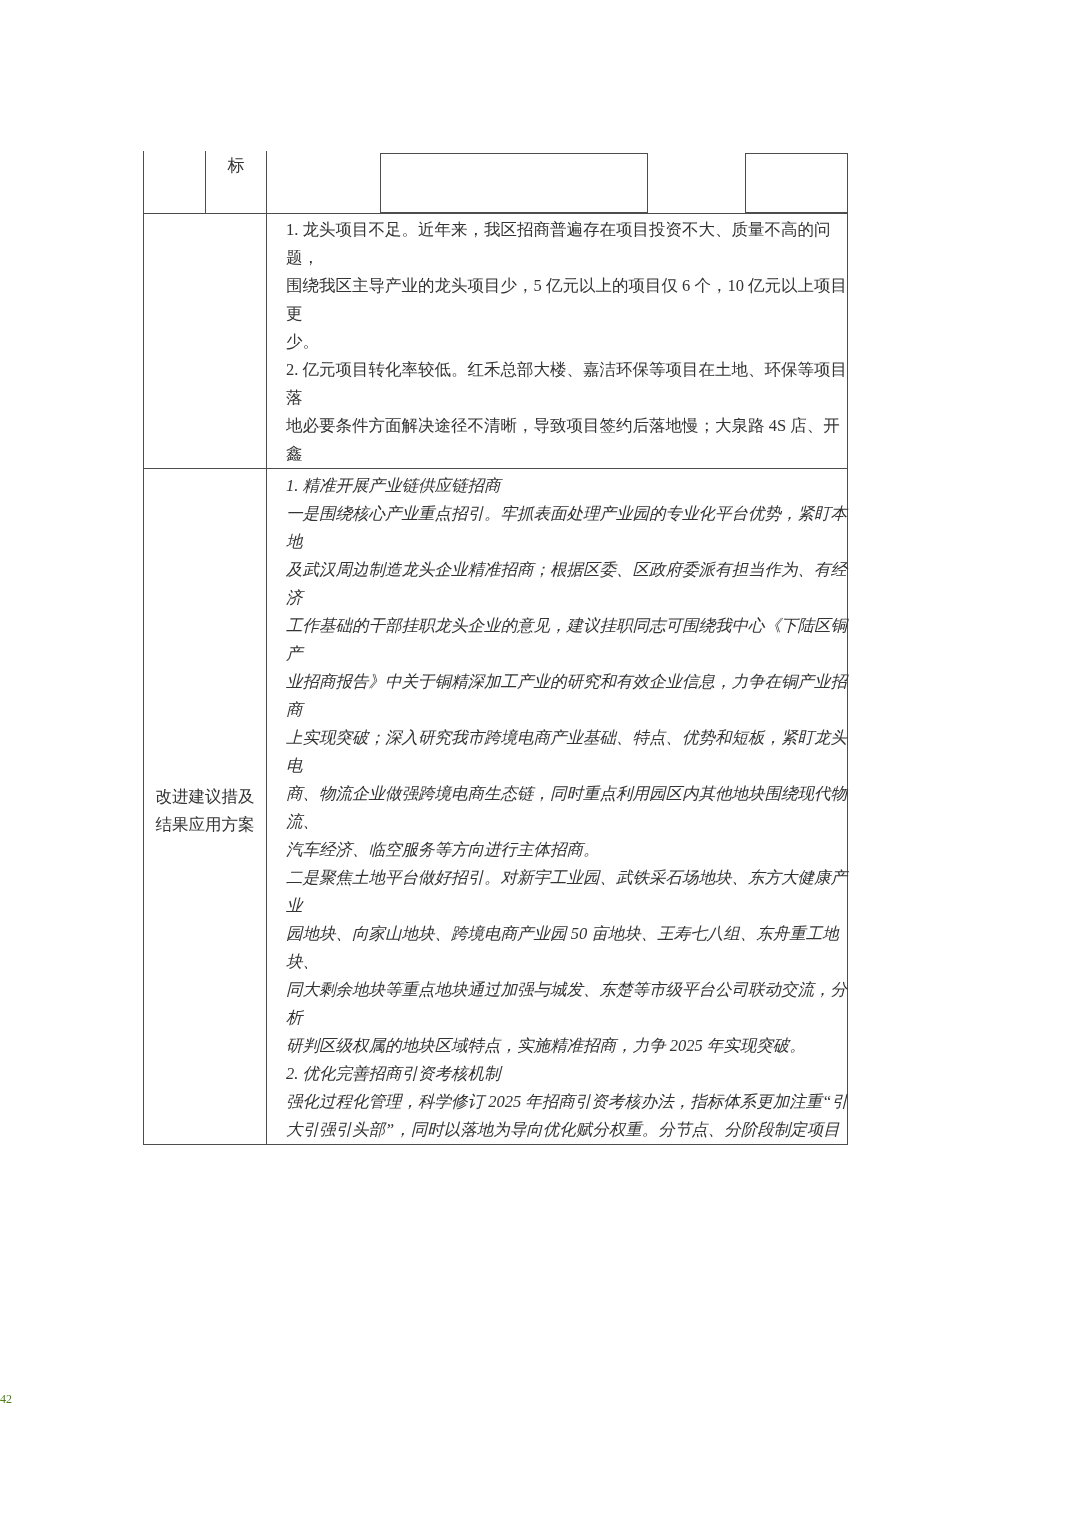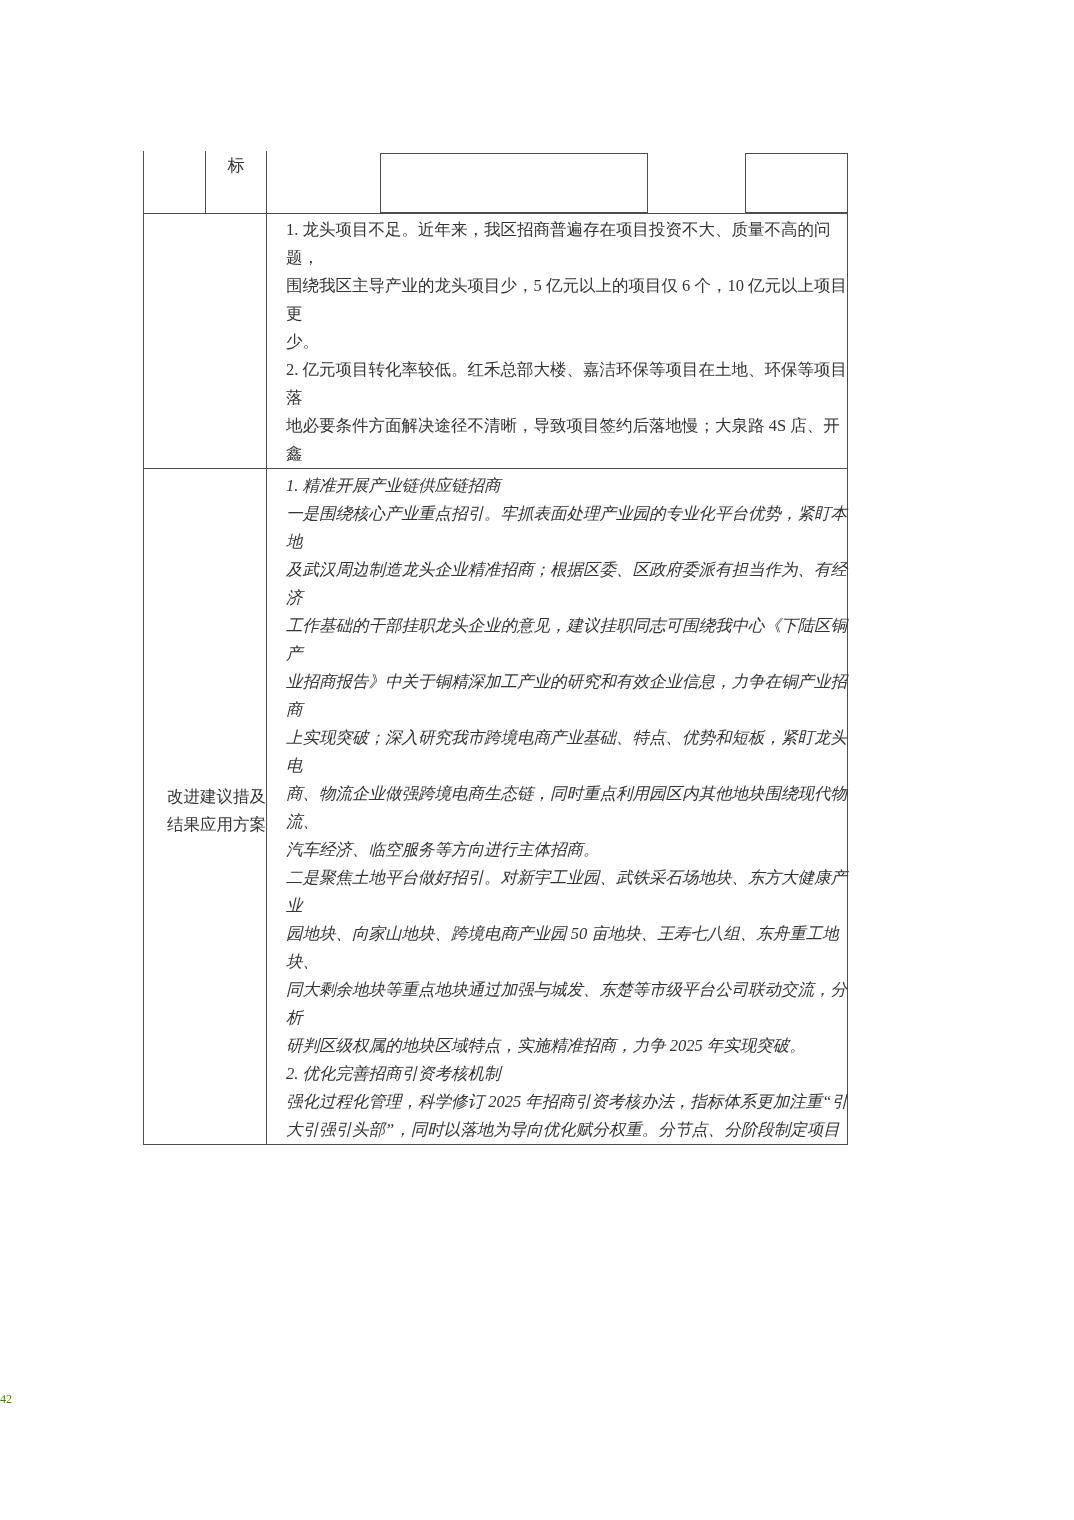--- a/index.html
+++ b/index.html
@@ -41,21 +41,21 @@
     white-space: pre-line; color: #333333;
   }
   .content-cell {
     position: absolute; left: 277px; width: 566px;
     font-size: 16.5px; line-height: 28px;
     white-space: pre-line; color: #333333;
     overflow: hidden; text-align: left; margin-left: 9px;
   }
   .row2-label   { top: 299px; height: 84px; }
   .row2-content { top: 216px; height: 252px; }
-  .row3-label   { top: 783px; height: 56px; text-align: right; }
+  .row3-label   { top: 783px; height: 56px; }
   .row3-content { top: 472px; height: 672px; font-style: italic; }
   .page-number {
     position: absolute; left: 0; top: 1392px; width: 1074px;
     font-size: 12px; color: #4d7c0f;
   }
 </style>
 </head>
 <body>
 
 <div class="page">

